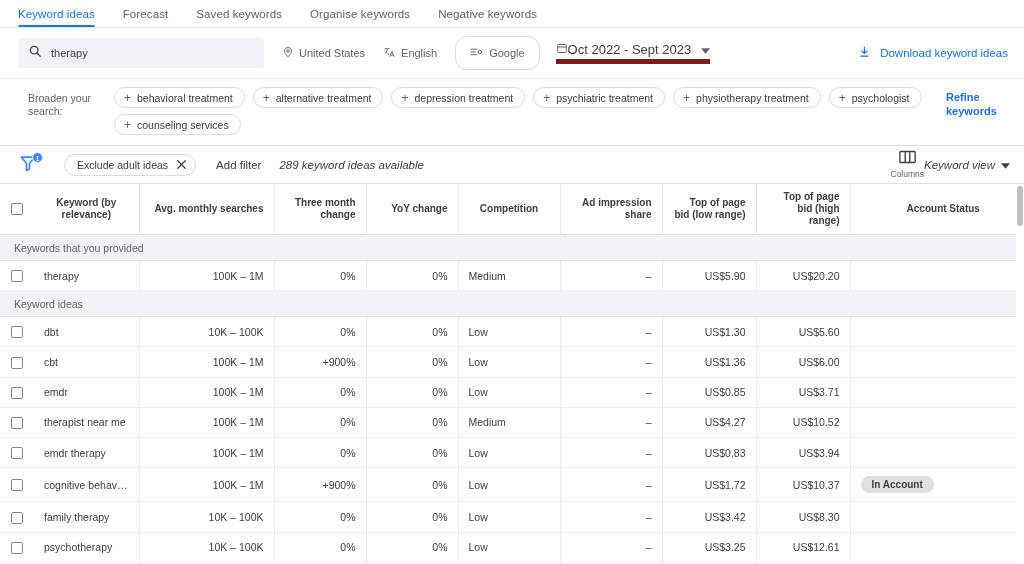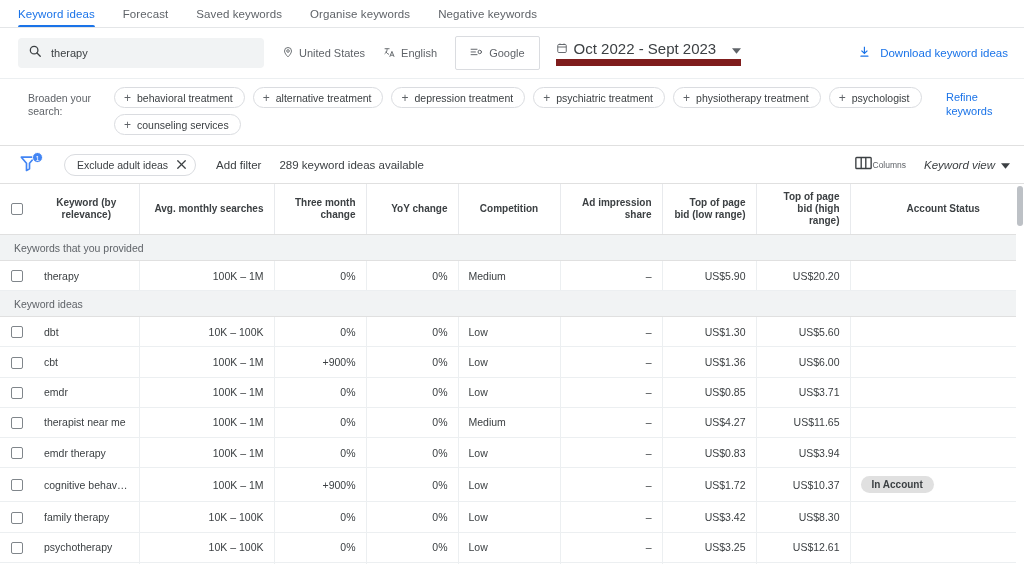--- a/index.html
+++ b/index.html
@@ -66,33 +66,33 @@
   .metaitem {
     display: flex; align-items: center; gap: 5px;
     font-size: 11px; color: #5f6368;
     margin-left: 18px;
     white-space: nowrap;
     cursor: pointer;
   }
   .netbtn {
     margin-left: 18px;
     border: 1px solid #dadce0;
-    border-radius: 2px;
+    border-radius: 12px;
     height: 34px;
     padding: 0 14px;
     display: flex; align-items: center; gap: 6px;
     font-size: 11px; color: #5f6368;
     cursor: pointer;
     background: #fff;
   }
   .daterange {
     margin-left: 16px;
-    display: flex; align-items: center; gap: 6px;
-    font-size: 15px; color: #3c4043;
-    border-bottom: 7px solid #7f1d1d;
+    display: flex; align-items: center; 
+    font-size: 13px; color: #3c4043;
+    border-bottom: 5px solid #7f1d1d;
     padding-bottom: 2px;
     cursor: pointer;
   }
   .daterange .caret { margin-left: 10px; }
   .spacer { flex: 1 1 auto; }
   .download {
     display: flex; align-items: center; gap: 8px;
     color: #1a73e8; font-size: 11.5px;
     cursor: pointer; white-space: nowrap;
   }
@@ -131,20 +131,21 @@
   }
   .chip .plus { font-size: 12px; color: #5f6368; line-height: 1; }
   .refine {
     flex: 0 0 auto;
     color: #1a73e8; font-size: 11px;
     width: 62px; text-align: left;
     line-height: 14px;
     cursor: pointer;
     padding-top: 3px;
     margin-left: 10px;
+    font-weight: bold;
   }
 
   
   .toolbar {
     height: 38px;
     display: flex; align-items: center;
     padding: 0 14px 0 18px;
     background: #fff;
     border-bottom: 1px solid #e0e0e0;
     position: relative;
@@ -158,24 +159,24 @@
     border: 1px solid #fff;
   }
   .pillfilter {
     margin-left: 22px;
     border: 1px solid #dadce0; border-radius: 14px;
     height: 22px; padding: 0 9px 0 12px;
     display: inline-flex; align-items: center; gap: 9px;
     font-size: 10.5px; color: #3c4043; cursor: pointer;
   }
   .addfilter { margin-left: 20px; font-size: 11.5px; color: #3c4043; cursor: pointer; }
-  .countavail { margin-left: 18px; font-size: 11.5px; color: #3c4043; }
+  .countavail { margin-left: 18px; font-size: 11.5px; color: #3c4043; font-style: italic; }
   .columns-btn {
-    display: flex; flex-direction: row; align-items: center;
-    gap: 1px; cursor: pointer; margin-right: 18px;
+    display: flex; flex-direction: column; align-items: center;
+    gap: 1px; cursor: pointer; 
   }
   .columns-btn .lbl { font-size: 8.5px; color: #5f6368; }
   .kwview { display: flex; align-items: center; gap: 6px; font-size: 11.5px; color: #3c4043; cursor: pointer; font-style: italic; }
 
   
   .tablewrap { position: relative; width: 1024px; height: 394px; overflow: hidden; background:#fff; }
   table.kt { border-collapse: collapse; width: 1016px; table-layout: fixed; }
   table.kt th {
     font-size: 10px; font-weight: 700; color: #3c4043;
     padding: 7px 10px 7px 10px;
@@ -498,21 +499,21 @@
 
         <tr>
           <td class="c-check"><span class="cbox"></span></td>
           <td class="c-kw">therapist near me</td>
           <td class="c-avg">100K – 1M</td>
           <td class="c-3mo">0%</td>
           <td class="c-yoy">0%</td>
           <td class="c-comp">Medium</td>
           <td class="c-ais">–</td>
           <td class="c-bidlo">US$4.27</td>
-          <td class="c-bidhi">US$11.65</td>
+          <td class="c-bidhi">US$10.52</td>
           <td class="c-acct"></td>
         </tr>
 
         <tr>
           <td class="c-check"><span class="cbox"></span></td>
           <td class="c-kw">emdr therapy</td>
           <td class="c-avg">100K – 1M</td>
           <td class="c-3mo">0%</td>
           <td class="c-yoy">0%</td>
           <td class="c-comp">Low</td>

